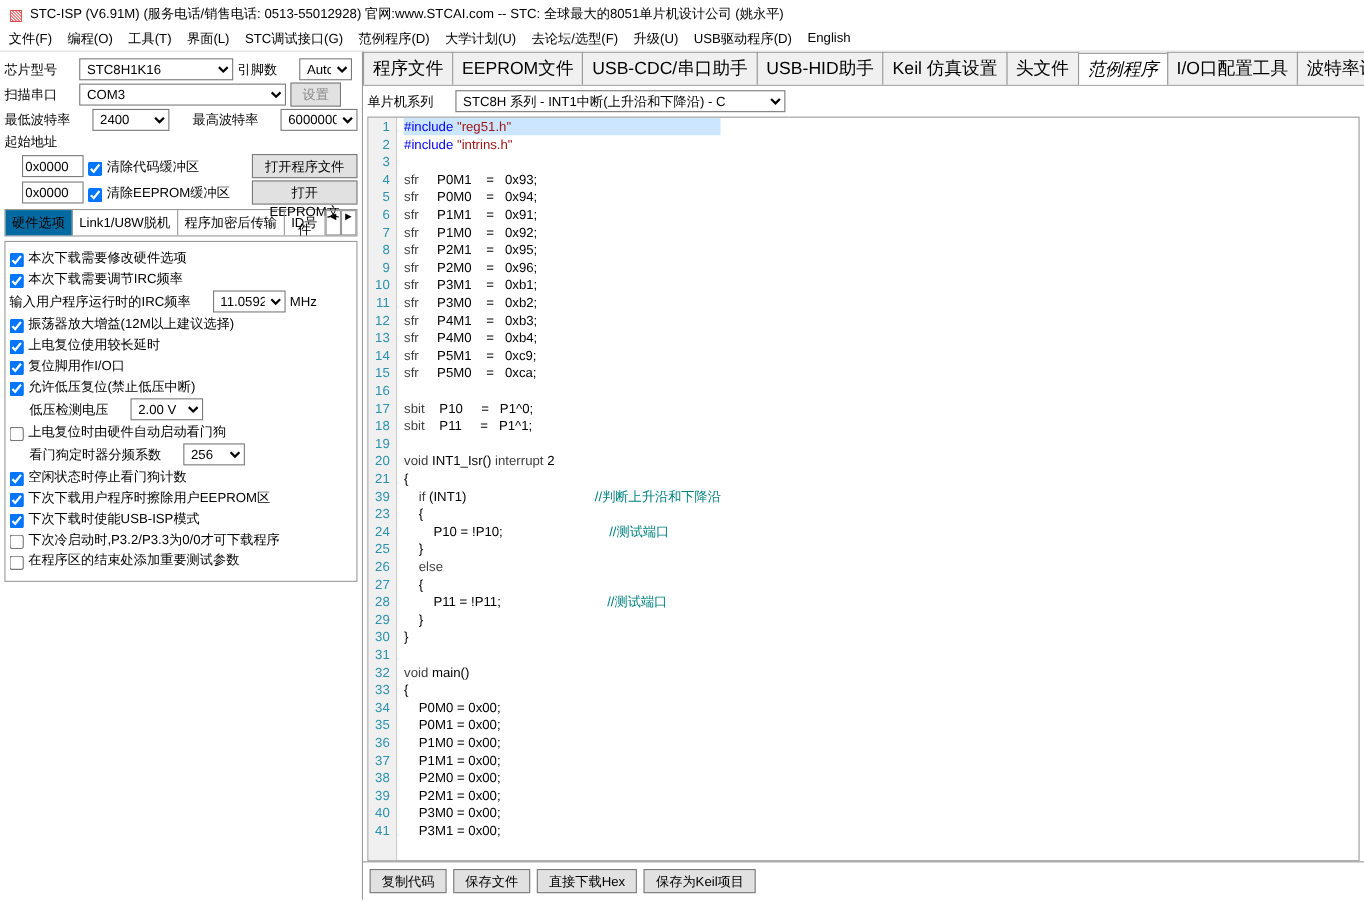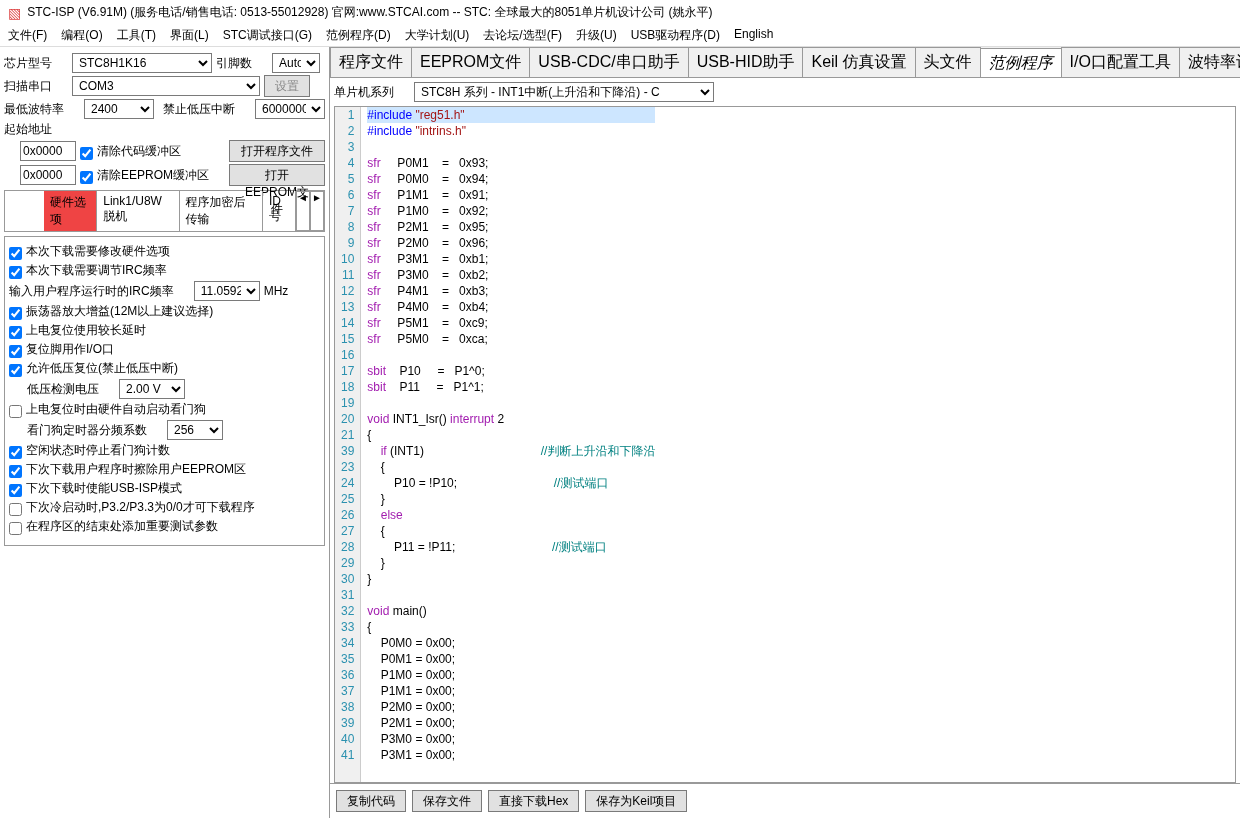--- a/index.html
+++ b/index.html
@@ -16,30 +16,30 @@
 select,input[type=text] { border:1px solid #7a7a7a; background:#fff; padding:1px 2px; font-size:12px; height:20px;margin-left:16px; }
 .btn { border:1px solid #7a7a7a; background:#e1e1e1; padding:2px 10px; font-size:12px; cursor:default; height:22px; }
 .btn:disabled { color:#888; }
 .chk { display:flex; align-items:flex-end; gap:4px; margin:2px 0; }
 .chk input { margin:0; }
 .tabs { display:flex; border-bottom:1px solid #999; background:#f0f0f0; overflow:hidden; }
 .tab { padding:4px 8px; border:1px solid #999; border-bottom:none; background:#f0f0f0; margin-right:-1px; white-space:nowrap; font-size:16px; cursor:default; }
 .tab.active { background:#fff; position:relative; top:1px;font-style:italic; }
 .subtabs { display:flex; border:1px solid #999; margin:4px 0; }
 .subtab { padding:3px 6px; border-right:1px solid #999; font-size:12px; cursor:default; }
-.subtab.active { background:#ef4444;margin-left:39px; }
+.subtab.active { background:#0369a1; }
 .scrollbtns { display:flex; }
 .scrollbtn { width:14px; border:1px solid #999; text-align:center; font-size:10px; cursor:default; }
 .hwopts { border:1px solid #999; padding:4px; height:310px; overflow:auto; }
 .codearea { flex:1; display:flex; flex-direction:column; min-height:0; }
 .codeheader { display:flex; align-items:center; gap:4px; padding:4px; }
 .code { flex:1; display:flex; overflow:auto; border:1px solid #999; margin:0 4px; background:#fff; font-family:Consolas,"Courier New",monospace; }
 .gutter { background:#f0f0f0; color:#2b91af; text-align:right; padding:0 6px; border-right:1px solid #ccc; user-select:none; }
 .codelines { padding:0 6px; white-space:pre; }
-.codelines .kw { color:#a21caf; }
+.codelines .kw { color:#404040; }
 .codelines .str { color:#a31515; }
 .codelines .cm { color:#008080; }
 .codelines .dir { color:#0000ff; }
 .line { height:16px; line-height:16px; }
 .line.hl { background:#cde6ff; }
 .bottombar { display:flex; gap:6px; padding:6px; border-top:1px solid #999; }
 .spacer { flex:1; }
 </style>
 </head>
 <body>
@@ -73,21 +73,21 @@
     </div>
     <div class="row">
       <span class="lbl">扫描串口</span>
       <select style="width:188px"><option>COM3</option></select>
       <button class="btn" disabled="">设置</button>
     </div>
     <div class="row">
       <span class="lbl">最低波特率</span>
       <select style="width:70px"><option>2400</option></select>
       <span class="spacer"></span>
-      <span class="lbl">禁止低压中断</span>
+      <span class="lbl">最高波特率</span>
       <select style="width:70px"><option>6000000</option></select>
     </div>
     <div class="row">
         <span class="lbl">起始地址</span>
       </div>
     <div class="row">
       <input type="text" style="width: 56px;" value="0x0000">
       <label class="chk">
           <input type="checkbox" checked="" style="">
           <span>清除代码缓冲区</span>

